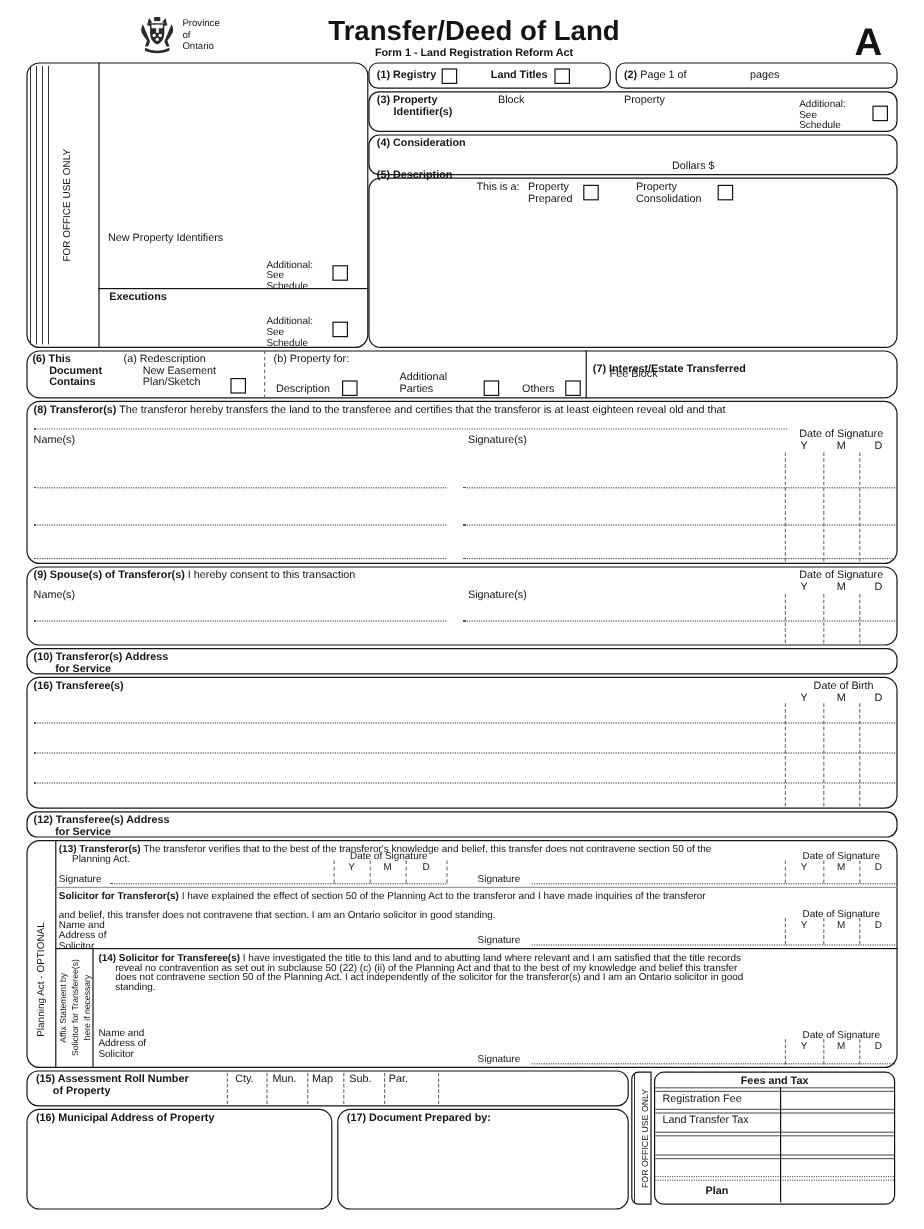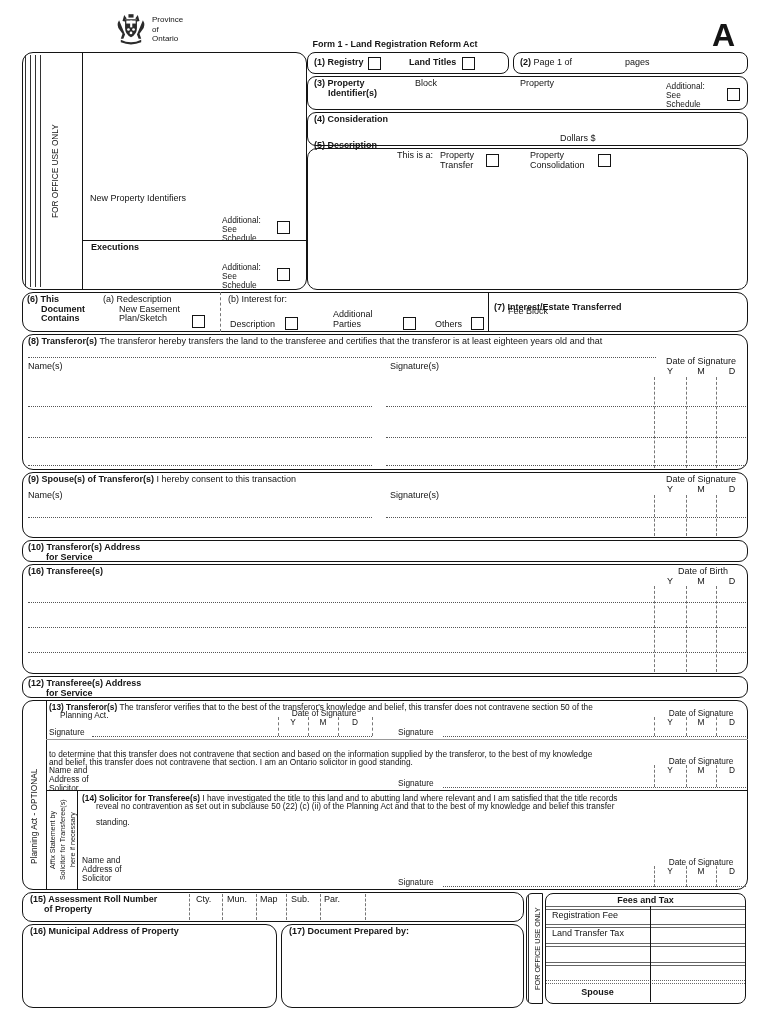--- a/index.html
+++ b/index.html
@@ -40,20 +40,21 @@
     <rect x="19" y="8.5" width="2.5" height="8" fill="#fff"></rect>
     <circle cx="17" cy="19" r="1.6" fill="#fff"></circle>
       <circle cx="23" cy="19" r="1.6" fill="#fff"></circle>
       <circle cx="20" cy="23" r="1.6" fill="#fff"></circle>
   </svg>
   <div class="t" style="left:152px;top:15px;font-size:8px;line-height:9.5px">
     <div>Province</div>
     <div>of</div>
     <div>Ontario</div>
   </div>
+  <div class="t b ctr" style="left:240px;top:12px;width:310px;font-size:23px;line-height:26px">Transfer/Deed of Land</div>
   <div class="t b ctr" style="left:240px;top:40px;width:310px;font-size:9px">Form 1 - Land Registration Reform Act</div>
   <div class="t b" style="left:712px;top:18px;font-size:32px;line-height:34px">A</div>
 
   <div class="box" style="left:22px;top:52px;width:285px;height:238px"></div>
   <div class="hatch" style="left:25px;top:55px;width:19px;height:232px"></div>
   <div class="vtext" style="left:50px;top:60px;width:13px;height:222px">FOR OFFICE USE ONLY</div>
   <div class="solv" style="left:82px;top:52px;height:238px"></div>
   <div class="t" style="left:90px;top:194px">New Property Identifiers</div>
   <div class="t s" style="left:222px;top:216px">
     <div>Additional:</div>
@@ -98,21 +99,21 @@
 
   <div class="box" style="left:307px;top:112px;width:441px;height:34px;border-radius:9px"></div>
   <div class="t b" style="left:314px;top:115px">(4) Consideration</div>
   <div class="t" style="left:560px;top:134px">Dollars $</div>
 
   <div class="box" style="left:307px;top:148px;width:441px;height:142px;border-radius:10px"></div>
   <div class="t b" style="left:314px;top:141px">(5) Description</div>
   <div class="t" style="left:397px;top:151px">This is a:</div>
   <div class="t" style="left:440px;top:151px">
     <div>Property</div>
-      <div>Transfer</div>
+      <div>Prepared</div>
   </div>
   <div class="cb" style="left:486px;top:154px"></div>
   <div class="t" style="left:530px;top:151px">
     <div>Property</div>
       <div>Consolidation</div>
   </div>
   <div class="cb" style="left:598px;top:154px"></div>
 
   <div class="box" style="left:22px;top:292px;width:726px;height:40px"></div>
   <div class="t b" style="left:27px;top:295px">
@@ -120,37 +121,37 @@
       <div style="padding-left:14px">Document</div>
       <div style="padding-left:14px">Contains</div>
   </div>
   <div class="t" style="left:103px;top:295px">
     <div>(a) Redescription</div>
       <div style="padding-left:16px">New Easement</div>
       <div style="padding-left:16px">Plan/Sketch</div>
   </div>
   <div class="cb" style="left:192px;top:315px"></div>
   <div class="dashv" style="left:220px;top:292px;height:40px"></div>
-  <div class="t" style="left:228px;top:295px">(b) Interest for:</div>
+  <div class="t" style="left:228px;top:295px">(b) Property for:</div>
   <div class="t" style="left:230px;top:320px">Description</div>
   <div class="cb" style="left:285px;top:317px"></div>
   <div class="t" style="left:333px;top:310px">
     <div>Additional</div>
       <div>Parties</div>
   </div>
   <div class="cb" style="left:403px;top:317px"></div>
   <div class="t" style="left:435px;top:320px">Others</div>
   <div class="cb" style="left:471px;top:317px"></div>
   <div class="solv" style="left:488px;top:292px;height:40px"></div>
   <div class="t b" style="left:494px;top:303px">(7) Interest/Estate Transferred</div>
   <div class="t" style="left:508px;top:307px">Fee Block</div>
 
   <div class="box" style="left:22px;top:334px;width:726px;height:136px"></div>
   <div class="t" style="left:28px;top:337px">
-    <span class="b">(8) Transferor(s)</span> <span>The transferor hereby transfers the land to the transferee and certifies that the transferor is at least eighteen years old and that</span>
+    <span class="b">(8) Transferor(s)</span> <span>The transferor hereby transfers the land to the transferee and certifies that the transferor is at least eighteen reveal old and that</span>
   </div>
   <div class="dotl" style="left:28px;top:357px;width:628px"></div>
   <div class="t" style="left:28px;top:362px">Name(s)</div>
   <div class="t" style="left:390px;top:362px">Signature(s)</div>
   <div class="t ctr" style="left:656px;top:357px;width:90px">Date of Signature</div>
   <div class="t ctr" style="left:662px;top:367px;width:16px">Y</div>
   <div class="t ctr" style="left:693px;top:367px;width:16px">M</div>
   <div class="t ctr" style="left:724px;top:367px;width:16px">D</div>
   <div class="dashv" style="left:654px;top:377px;height:91px"></div>
   <div class="dashv" style="left:686px;top:377px;height:91px"></div>
@@ -229,21 +230,23 @@
   <div class="dashv" style="left:686px;top:717px;height:19px"></div>
   <div class="dashv" style="left:716px;top:717px;height:19px"></div>
 
   <div class="t s" style="left:49px;top:728px">Signature</div>
   <div class="dotl" style="left:92px;top:736px;width:280px"></div>
   <div class="t s" style="left:398px;top:728px">Signature</div>
   <div class="dotl" style="left:443px;top:736px;width:303px"></div>
 
   <div class="thinh" style="left:46px;top:739px;width:702px"></div>
 
-  <div class="t s" style="left:49px;top:750px">to determine that this transfer does not contravene that section and based on the information supplied by the transferor, to the best of my knowledge</div>
+  <div class="t s" style="left:49px;top:742px">
+    <span class="b">Solicitor for Transferor(s)</span> <span>I have explained the effect of section 50 of the Planning Act to the transferor and I have made inquiries of the transferor</span>
+  </div>
   <div class="t s" style="left:49px;top:758px">and belief, this transfer does not contravene that section. I am an Ontario solicitor in good standing.</div>
   <div class="t s ctr" style="left:656px;top:757px;width:90px">Date of Signature</div>
   <div class="t s ctr" style="left:662px;top:766px;width:16px">Y</div>
   <div class="t s ctr" style="left:693px;top:766px;width:16px">M</div>
   <div class="t s ctr" style="left:724px;top:766px;width:16px">D</div>
   <div class="dashv" style="left:654px;top:765px;height:22px"></div>
   <div class="dashv" style="left:686px;top:765px;height:22px"></div>
   <div class="dashv" style="left:716px;top:765px;height:22px"></div>
   <div class="t s" style="left:49px;top:766px">
     <div>Name and</div>
@@ -256,20 +259,21 @@
   <div class="solh" style="left:46px;top:790px;width:702px"></div>
   <div class="solv" style="left:77px;top:790px;height:100px"></div>
   <div class="vtext" style="left:47px;top:792px;width:10px;height:96px;font-size:7.2px">Affix Statement by</div>
   <div class="vtext" style="left:57px;top:792px;width:10px;height:96px;font-size:7.2px">Solicitor for Transferee(s)</div>
   <div class="vtext" style="left:67px;top:792px;width:10px;height:96px;font-size:7.2px">here if necessary</div>
 
   <div class="t s" style="left:82px;top:794px">
     <span class="b">(14) Solicitor for Transferee(s)</span> <span>I have investigated the title to this land and to abutting land where relevant and I am satisfied that the title records</span>
   </div>
   <div class="t s" style="left:96px;top:802px">reveal no contravention as set out in subclause 50 (22) (c) (ii) of the Planning Act and that to the best of my knowledge and belief this transfer</div>
+  <div class="t s" style="left:96px;top:810px">does not contravene section 50 of the Planning Act. I act independently of the solicitor for the transferor(s) and I am an Ontario solicitor in good</div>
   <div class="t s" style="left:96px;top:818px">standing.</div>
   <div class="t s" style="left:82px;top:856px">
     <div>Name and</div>
       <div>Address of</div>
       <div>Solicitor</div>
   </div>
   <div class="t s ctr" style="left:656px;top:858px;width:90px">Date of Signature</div>
   <div class="t s ctr" style="left:662px;top:867px;width:16px">Y</div>
   <div class="t s ctr" style="left:693px;top:867px;width:16px">M</div>
   <div class="t s ctr" style="left:724px;top:867px;width:16px">D</div>
@@ -308,16 +312,16 @@
 
   <div class="box" style="left:545px;top:893px;width:201px;height:111px;border-radius:8px"></div>
   <div class="t b ctr" style="left:545px;top:896px;width:201px">Fees and Tax</div>
   <div class="dbl" style="left:546px;top:906px;width:199px"></div>
   <div class="t" style="left:552px;top:911px">Registration Fee</div>
   <div class="dbl" style="left:546px;top:924px;width:199px"></div>
   <div class="t" style="left:552px;top:929px">Land Transfer Tax</div>
   <div class="dbl" style="left:546px;top:943px;width:199px"></div>
   <div class="dbl" style="left:546px;top:962px;width:199px"></div>
   <div class="dbl" style="left:546px;top:980px;width:199px;border-top-style:dotted;border-bottom-style:dotted"></div>
-  <div class="t b ctr" style="left:545px;top:988px;width:105px">Spouse</div>
+  <div class="t b ctr" style="left:545px;top:988px;width:105px">Plan</div>
   <div class="solv" style="left:650px;top:906px;height:96px;border-left-width:1px"></div>
 
 </div>
 
 </body></html>

